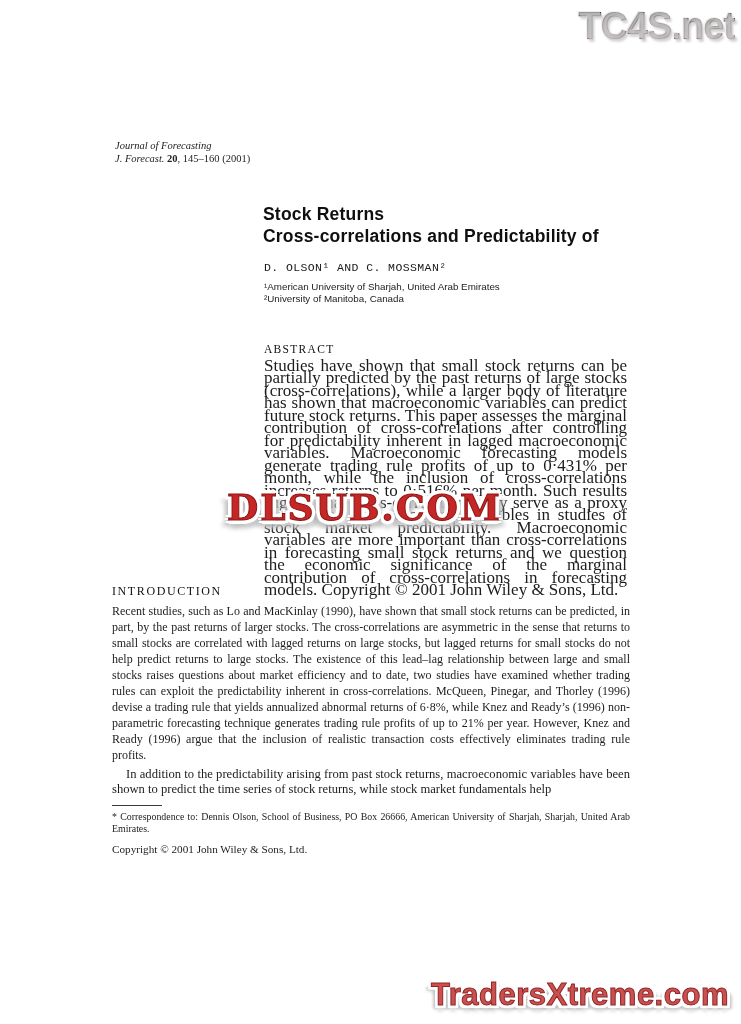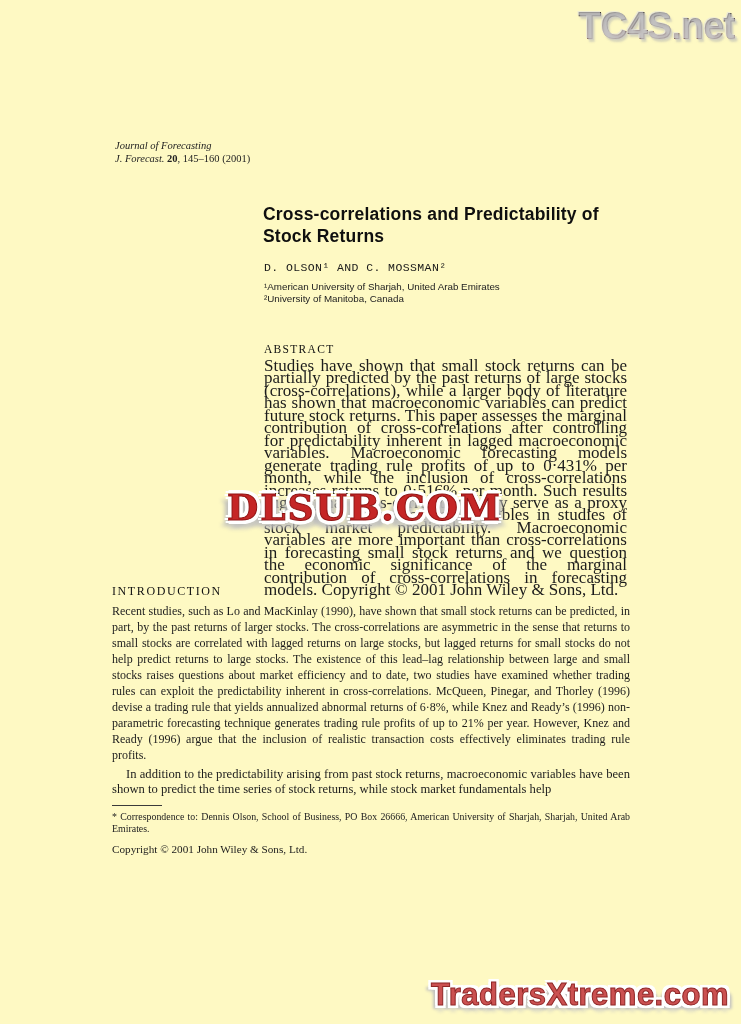--- a/index.html
+++ b/index.html
@@ -1,20 +1,20 @@
 <!DOCTYPE html>
 <html><head>
 <meta charset="utf-8">
 <style>
   html, body { margin: 0; padding: 0; background: #e8e8e8; }
   .page {
     position: relative;
     width: 741px;
     height: 1024px;
-    background: #fef9c3;
+    background: #ffffff;
     margin: 0 auto;
     overflow: hidden;
     font-family: "Liberation Serif", serif;
     color: #1c1c1c;
   }
 
   
   .masthead {
     position: absolute; left: 115px; top: 113px;
     font-size: 10.5px; line-height: 13px; color: #222; margin-top: 26px;
@@ -121,22 +121,22 @@
 <div class="page">
 
   <div class="wm-top">TC4S.net</div>
 
   <div class="masthead">
     <span class="jname">Journal of Forecasting</span>
     <span><span class="abbrev">J. Forecast.</span><span class="vol"> 20</span><span>, 145–160 (2001)</span></span>
   </div>
 
   <div class="title-block">
+    <div>Stock Returns</div>
     <div>Cross-correlations and Predictability of</div>
-    <div>Stock Returns</div>
   </div>
 
   <div class="authors">D. OLSON¹ AND C. MOSSMAN²</div>
 
   <div class="affils">
     <span>¹American University of Sharjah, United Arab Emirates</span>
     <span>²University of Manitoba, Canada</span>
   </div>
 
   <div class="abstract-heading">ABSTRACT</div>

